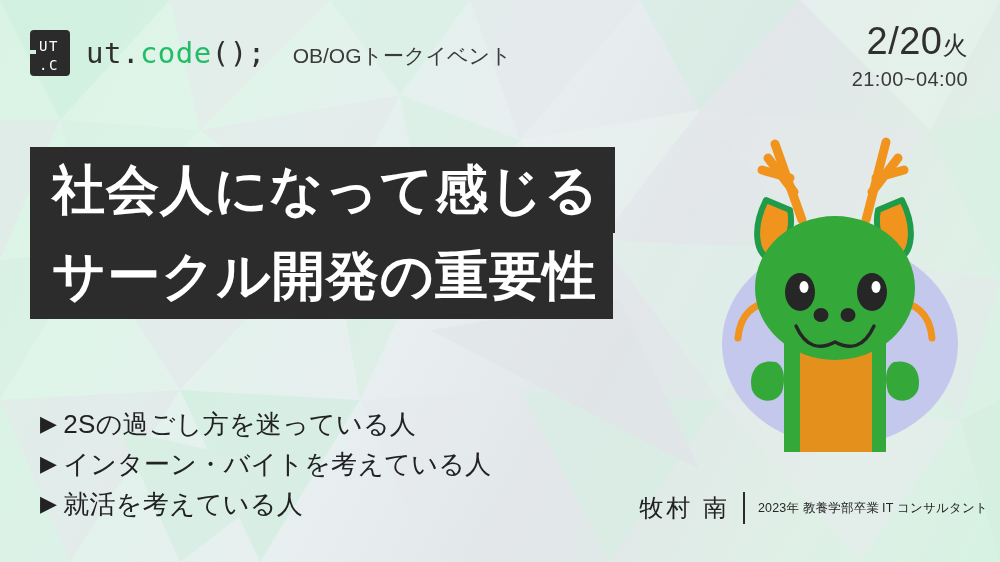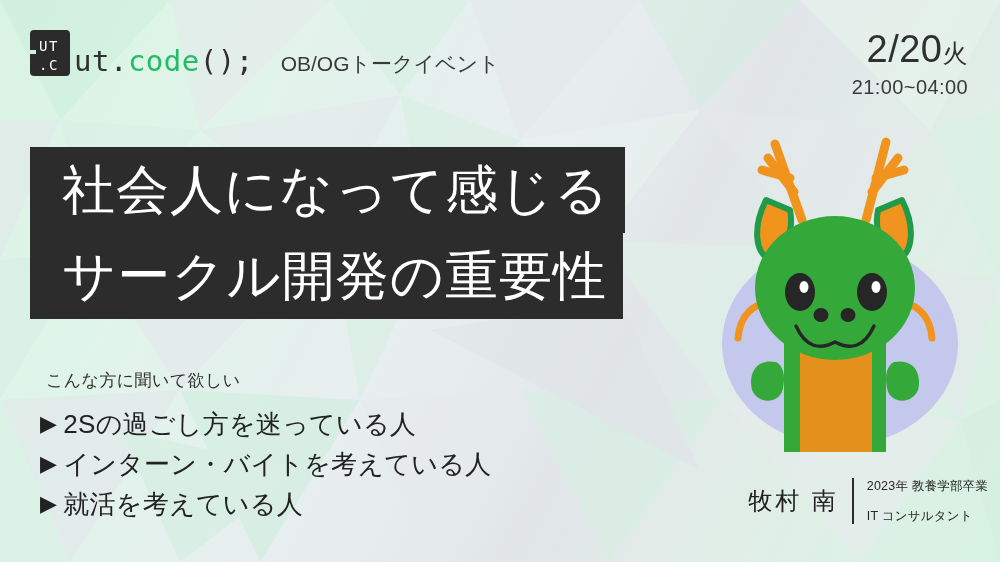--- a/index.html
+++ b/index.html
@@ -22,22 +22,22 @@
     width: 1000px;
     height: 562px;
   }
 
   
   .header {
     position: absolute;
     left: 28px;
     top: 28px;
     display: flex;
-    align-items: flex-end;
-    gap: 2px;
+    align-items: center;
+    gap: 14px;
   }
   .logo-mark {
     position: relative;
     width: 44px;
     height: 50px;
   }
   .logo-mark svg { display: block; }
 
   .brand {
     font-family: "DejaVu Sans Mono", "Liberation Mono", monospace;
@@ -63,21 +63,20 @@
     right: 32px;
     top: 22px;
     text-align: right;
     color: #303030;
   }
   .date-main {
     font-size: 38px;
     line-height: 1;
     letter-spacing: 0.5px;
     white-space: nowrap;
-    margin-top: 8px;
   }
   .date-main .dow { font-size: 25px; }
   .date-time {
     margin-top: 9px;
     font-size: 20px;
     line-height: 1;
     letter-spacing: 0.4px;
     color: #3a3a3a;
     white-space: nowrap;
   }
@@ -85,24 +84,24 @@
   
   .titles {
     position: absolute;
     left: 30px;
     top: 147px;
   }
   .title-bar {
     background: #2c2c2c;
     color: #ffffff;
     font-size: 53px;
-    font-weight: normal;
+    font-weight: bold;
     line-height: 1;
     letter-spacing: 1px;
-    padding: 16px 16px 17px 32px;
+    padding: 16px 16px 17px 22px;
     display: inline-block;
     white-space: nowrap;
   }
 
   
   .lead {
     position: absolute;
     left: 46px;
     top: 369px;
     font-size: 17px;
@@ -156,22 +155,22 @@
     letter-spacing: 3px;
     white-space: nowrap;
   }
   .speaker-divider {
     width: 2px;
     align-self: stretch;
     background: #2b2b2b;
   }
   .speaker-lines {
     display: flex;
-    flex-direction: column;
-    gap: 15px;
+    flex-direction: row;
+    gap: 3px;
     padding: 1px 0;
   }
   .speaker-line {
     font-size: 12.5px;
     color: #262626;
     line-height: 1.16;
     letter-spacing: 0.2px;
     white-space: nowrap;
   }
 </style>
@@ -236,21 +235,20 @@
     </div>
     <div class="date-time">21:00~04:00</div>
   </div>
 
   <div class="titles">
     <div class="title-bar">社会人になって感じる</div>
     <br>
     <div class="title-bar">サークル開発の重要性</div>
   </div>
 
-  <div class="lead">こんな方に聞いて欲しい</div>
 
   <div class="bullets">
     <div class="bullet">
       <span class="tri">▶</span>
       <span>2Sの過ごし方を迷っている人</span>
     </div>
     <div class="bullet">
       <span class="tri">▶</span>
       <span>インターン・バイトを考えている人</span>
     </div>

